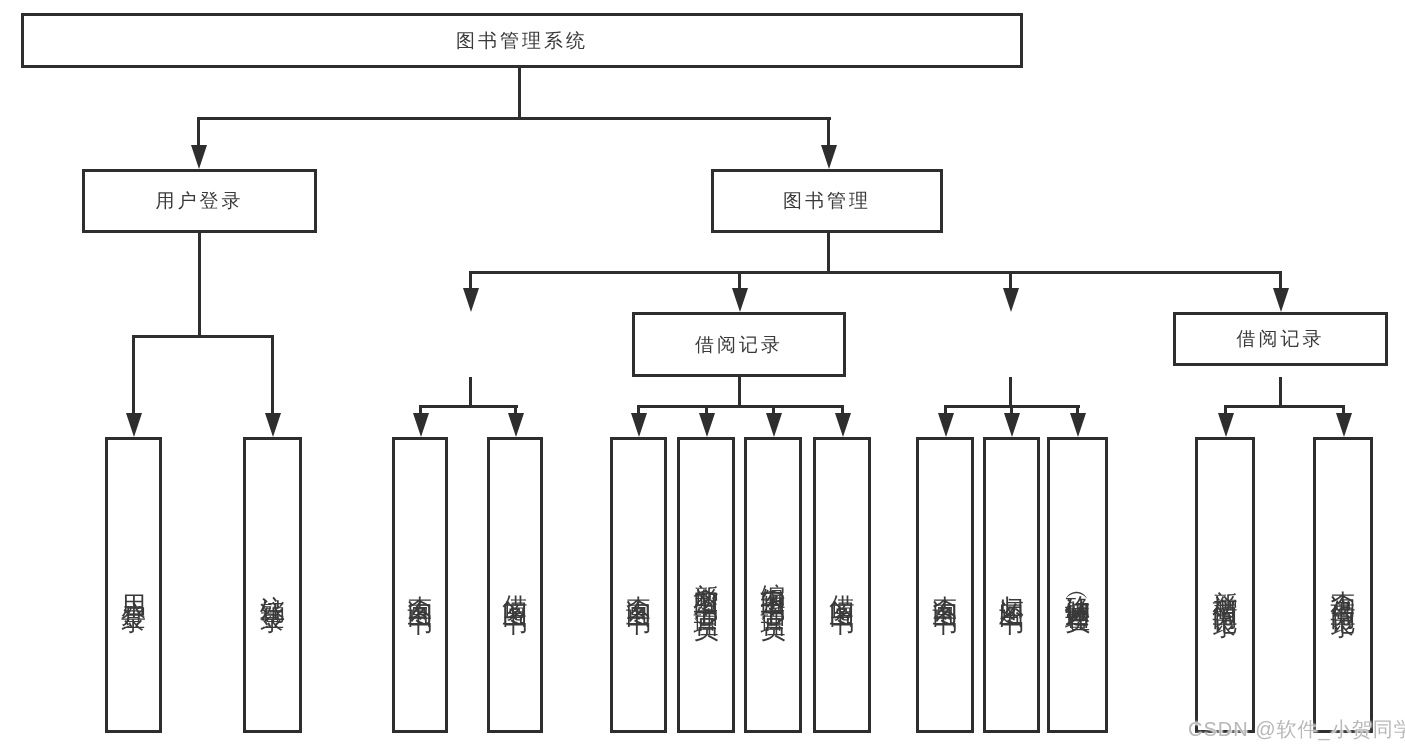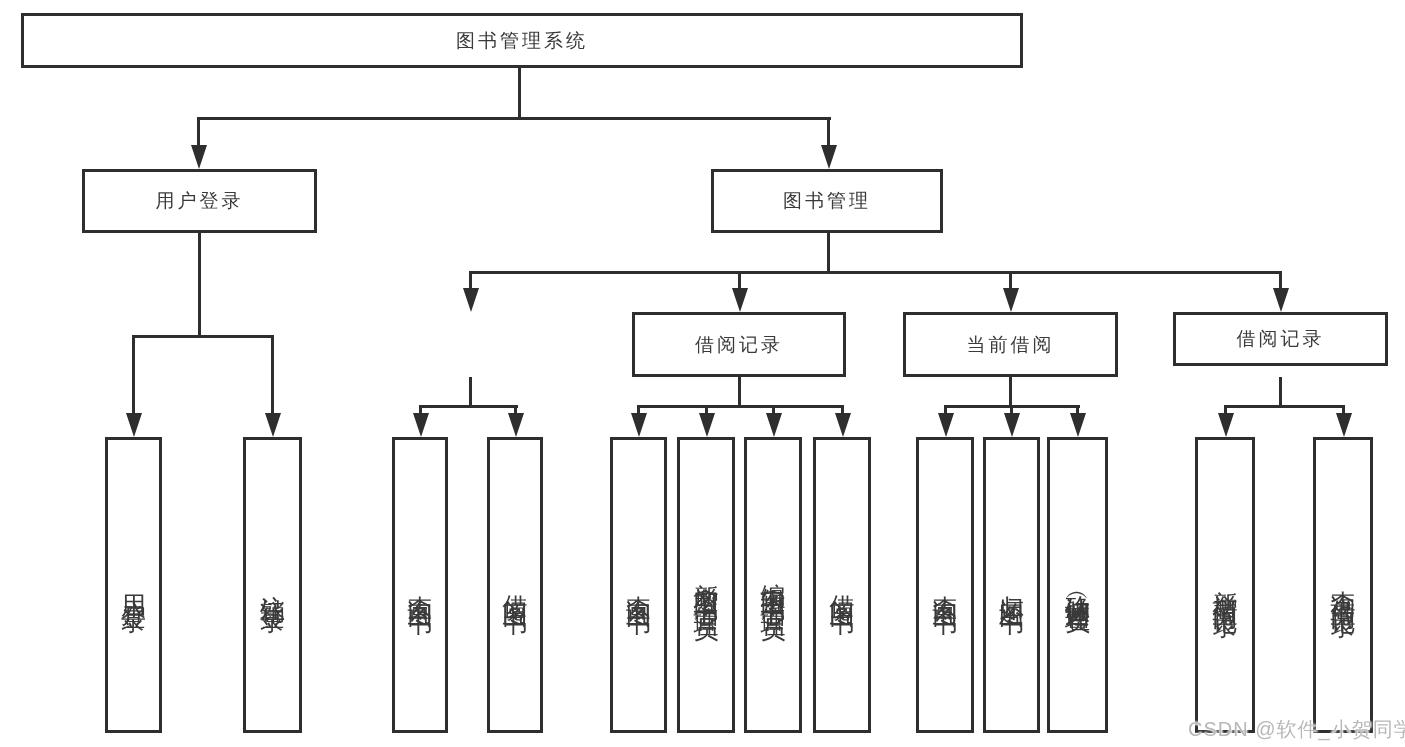--- a/index.html
+++ b/index.html
@@ -106,23 +106,20 @@
   <div class="v" style="left:738px;top:271px;height:19px"></div>
   <div class="arrow" style="left:732px;top:288px"></div>
   <div class="v" style="left:1009px;top:271px;height:19px"></div>
   <div class="arrow" style="left:1003px;top:288px"></div>
   <div class="v" style="left:1279px;top:271px;height:19px"></div>
   <div class="arrow" style="left:1273px;top:288px"></div>
 
   <div class="box" style="left:632px;top:312px;width:214px;height:65px">
     <span class="hlabel">借阅记录</span>
   </div>
-  <div class="box" style="left:903px;top:312px;width:215px;height:65px">
-    <span class="hlabel">当前借阅</span>
-  </div>
   <div class="box" style="left:1173px;top:312px;width:215px;height:54px">
     <span class="hlabel">借阅记录</span>
   </div>
 
   <div class="v" style="left:469px;top:377px;height:31px"></div>
   <div class="h" style="left:419px;top:405px;width:99px"></div>
   <div class="v" style="left:419px;top:405px;height:12px"></div>
   <div class="arrow" style="left:413px;top:413px"></div>
   <div class="v" style="left:514px;top:405px;height:12px"></div>
   <div class="arrow" style="left:508px;top:413px"></div>

